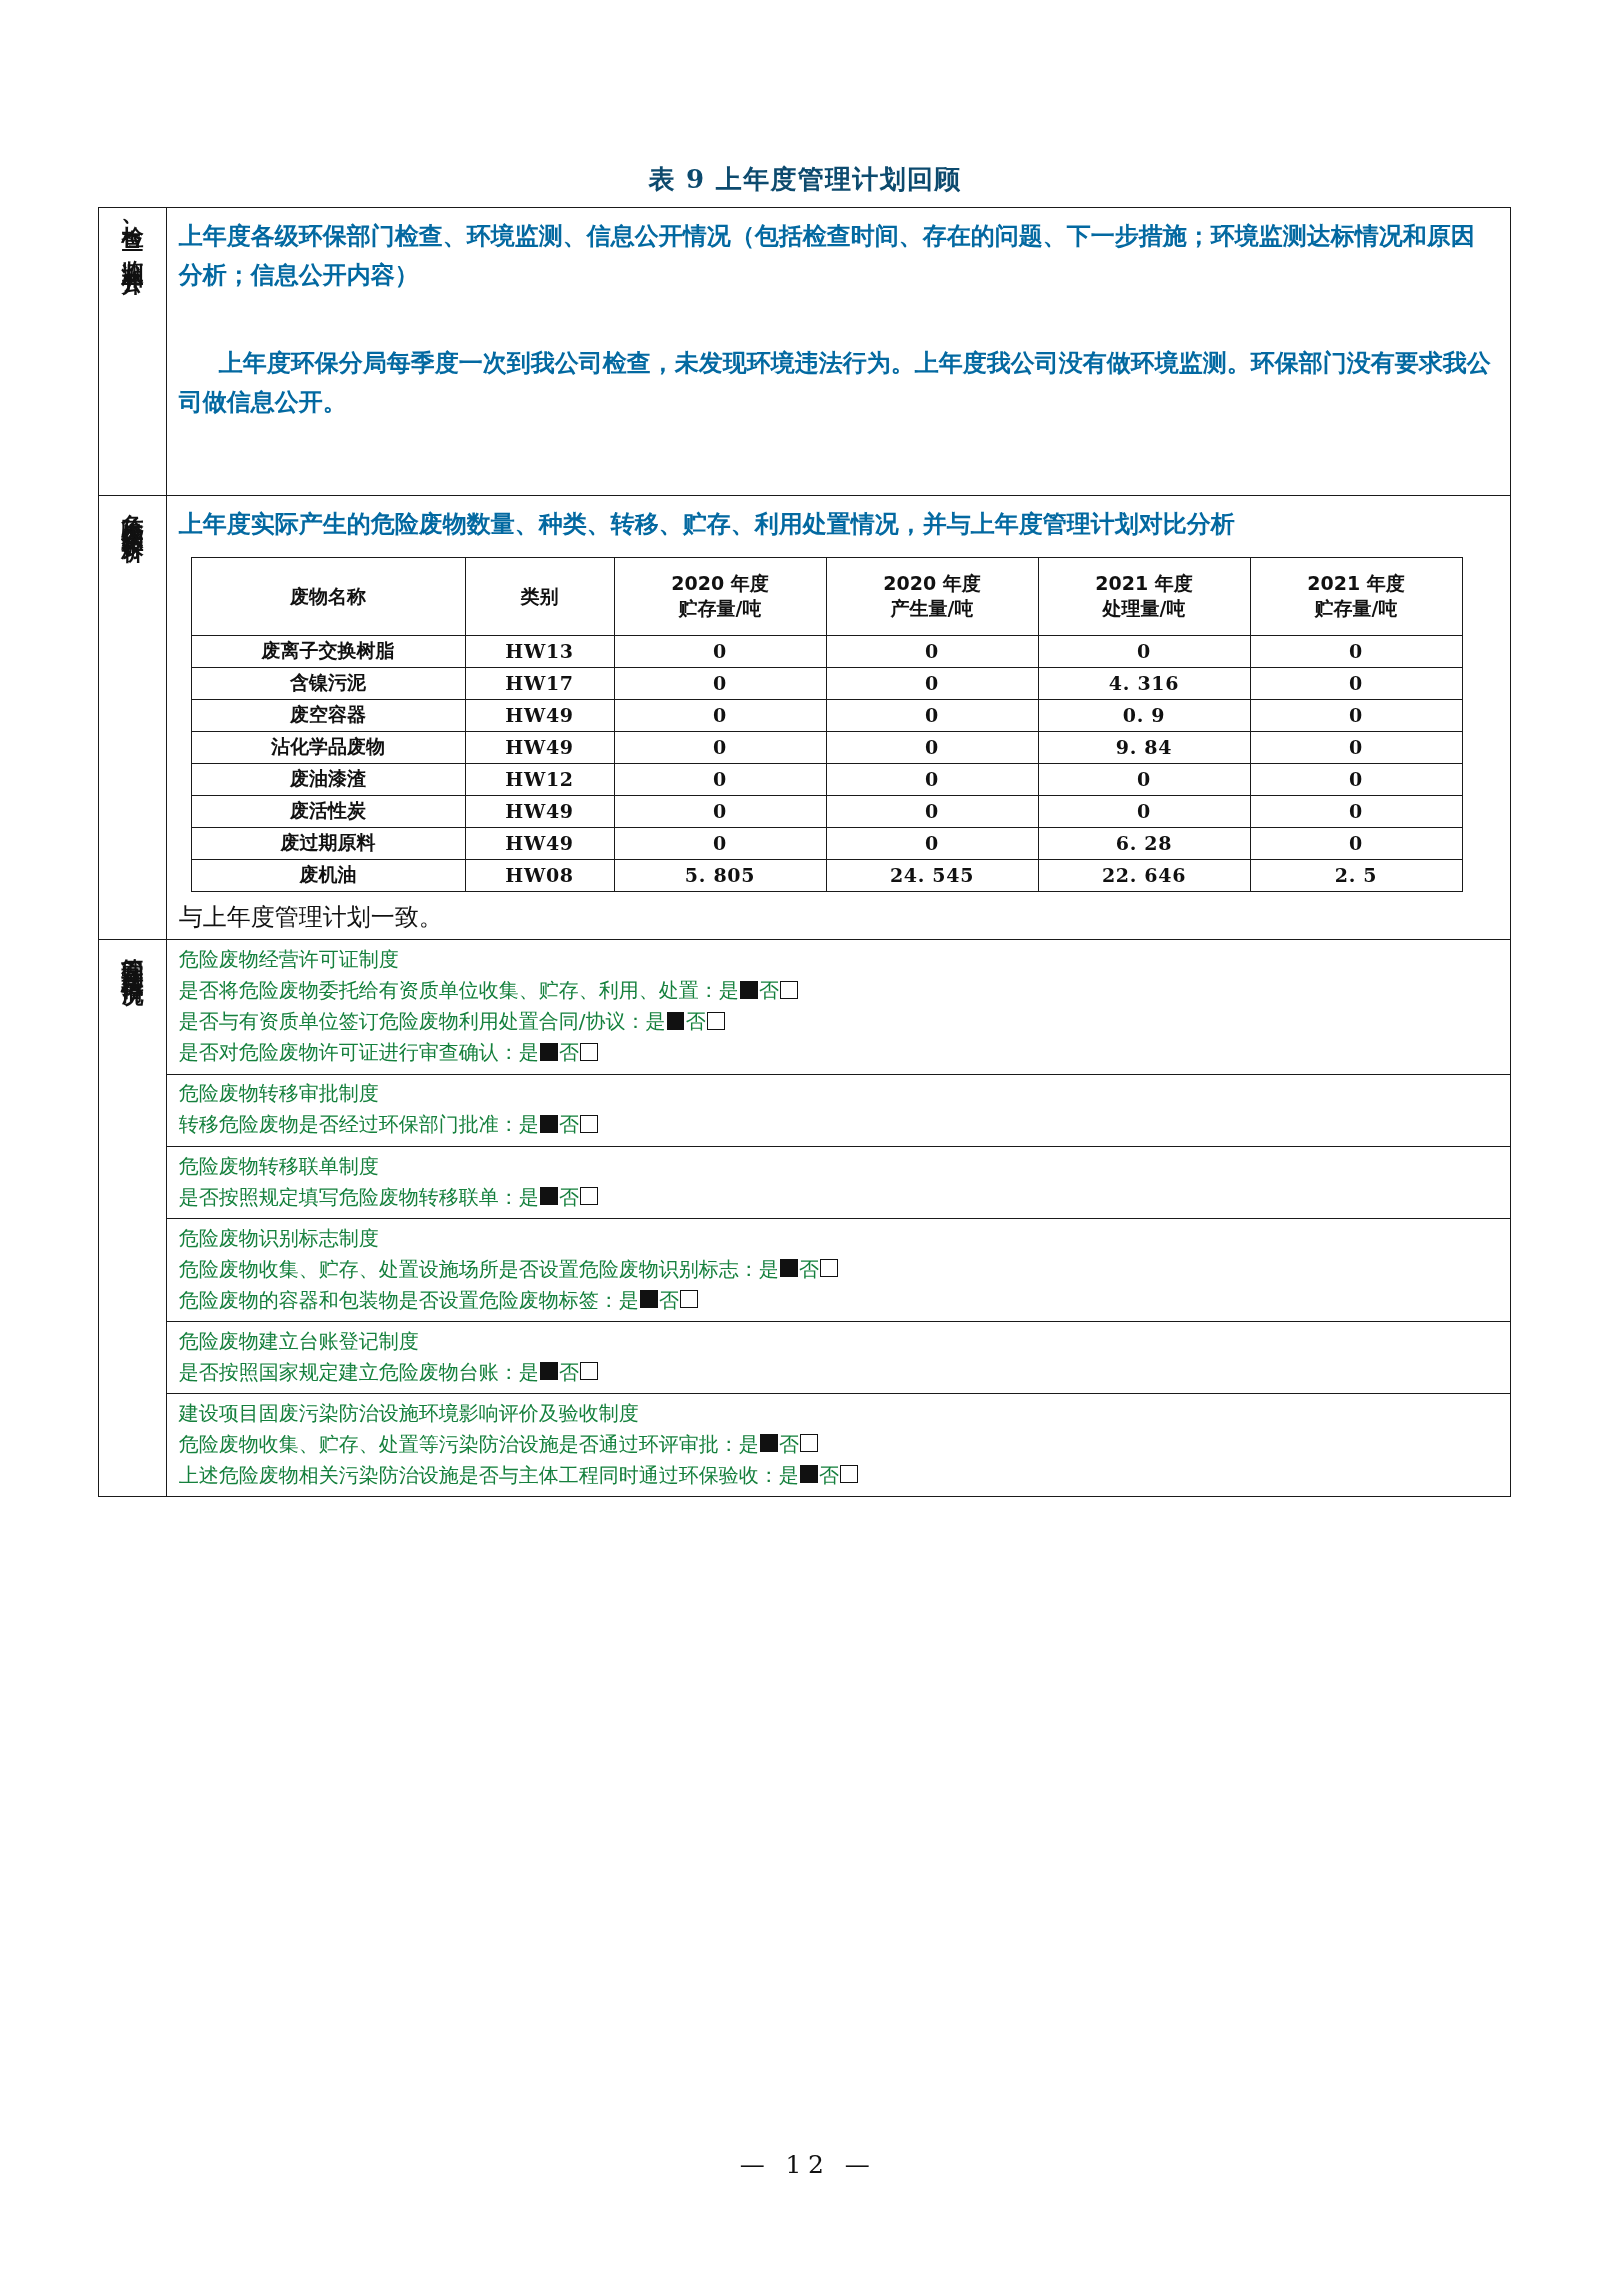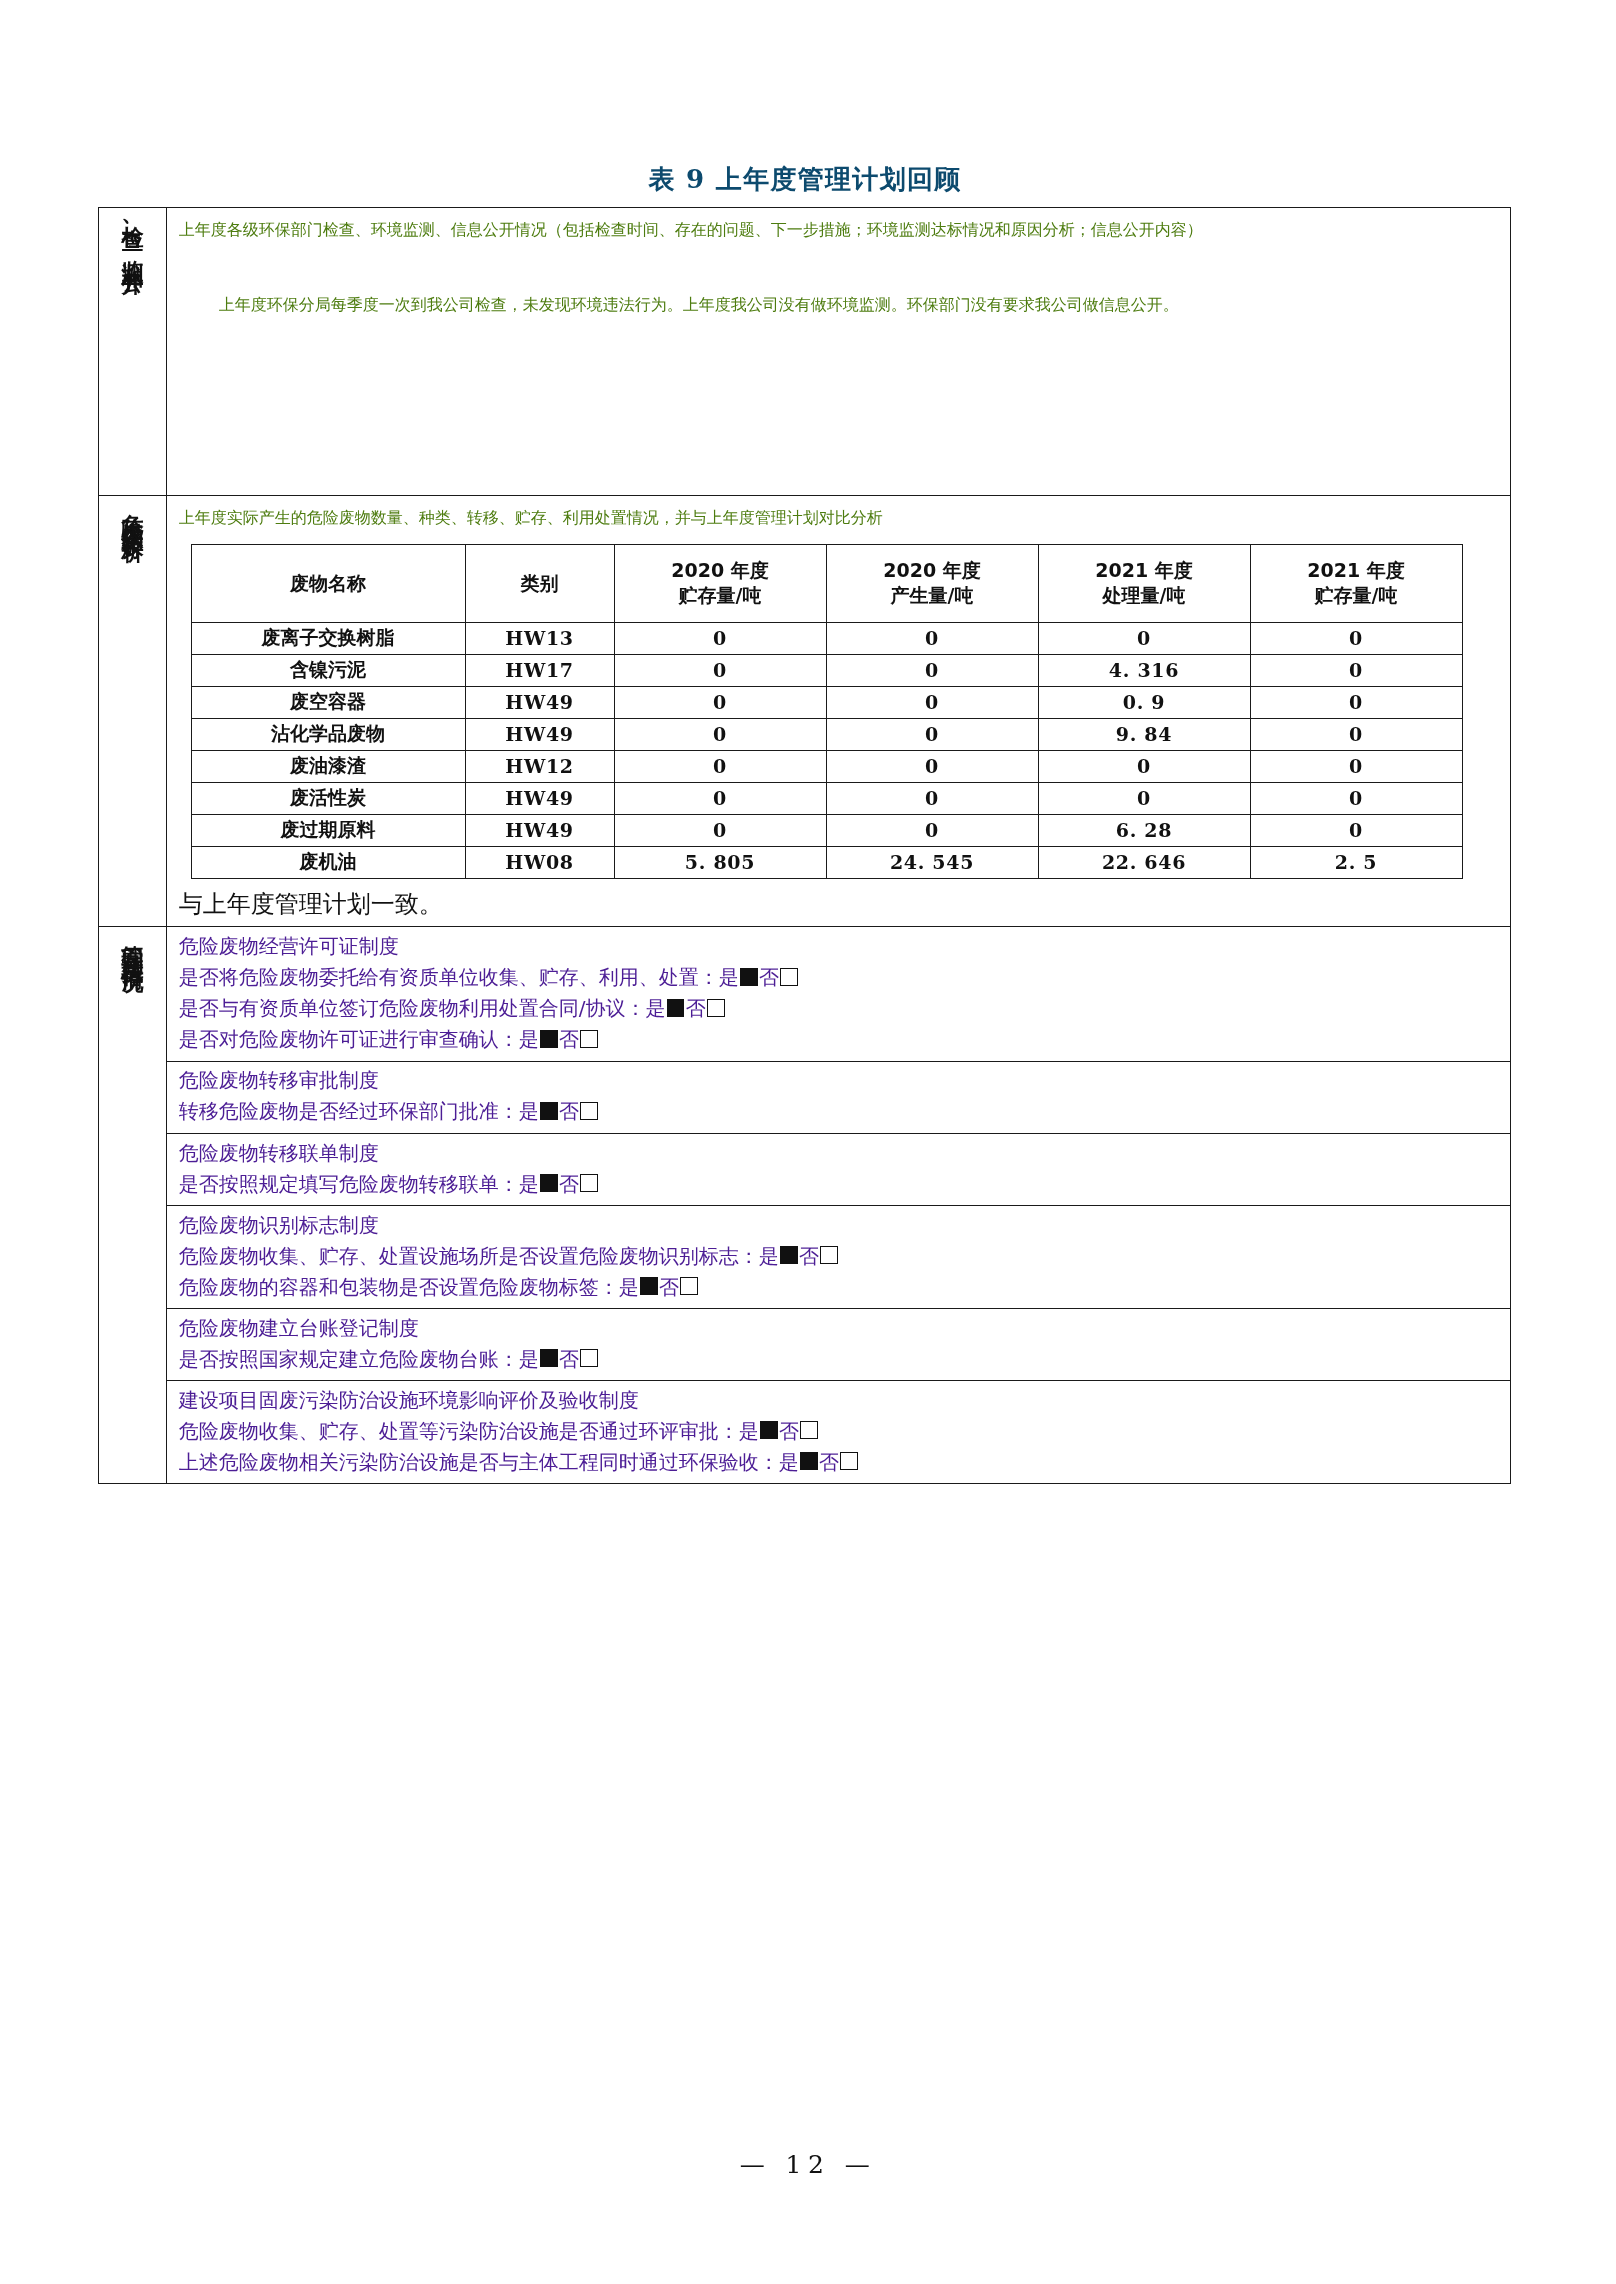--- a/index.html
+++ b/index.html
@@ -69,24 +69,25 @@
     letter-spacing: 3.9px;
     white-space: nowrap;
   }
 
   .content-cell {
     padding: 0;
   }
 
   .para {
     font-family: "DejaVu Sans", "Liberation Sans", sans-serif;
-    font-size: 16px;
+    font-size: 24px;
     line-height: 1.62;
     padding: 9px 11.7px 6.5px 11.7px;
-    color: #4d7c0f;
+    color: #0369a1;
+    font-weight: bold;
   }
   .para.indent {
     text-indent: 40px;
   }
   .spacer-1 { height: 34px; }
 
   .row-sec1 { height: 287px; }
 
   
   .inner-wrap {
@@ -145,21 +146,21 @@
   }
   .sys-table tr:last-child td { border-bottom: 0; }
 
   .sys-block {
     padding: 3.9px 11.7px 5.2px 11.7px;
   }
   .sys-line {
     font-family: "DejaVu Sans", "Liberation Sans", sans-serif;
     font-size: 20px;
     line-height: 1.55;
-    color: #4c1d95;
+    color: #15803d;
     white-space: nowrap;
   }
 
   .cb-filled, .cb-empty {
     display: inline-block;
     width: 15.6px;
     height: 15.6px;
     vertical-align: -1.3px;
     margin: 0 1.3px;
   }

